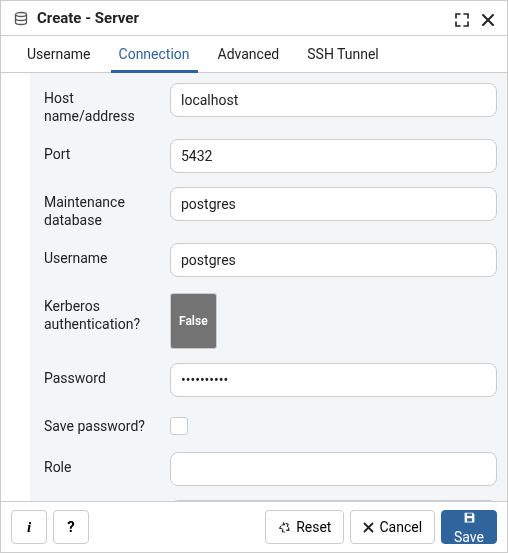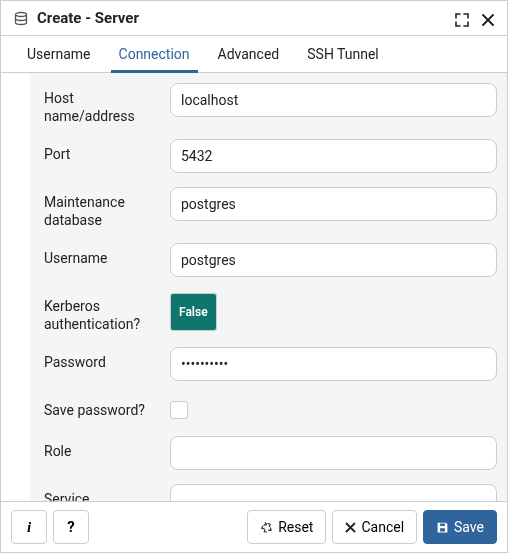--- a/index.html
+++ b/index.html
@@ -106,25 +106,25 @@
       border: 1px solid #ccc;
       border-radius: 8px;
       padding: 6px 10px;
       font-size: 14px;
       font-family: inherit;
       background: #fff;
       color: #222;
     }
     .toggle-chip {
       display: inline-block;
-      background: #0f766e;
+      background: #737373;
       color: #fff;
       font-size: 12px;
       font-weight: 600;
-      padding: 11px 8px;
+      padding: 20px 8px;
       border-radius: 3px;
       border: 1px solid #ccc;
       cursor: pointer;
       margin-top: 2px;
     }
     .checkbox {
       width: 18px;
       height: 18px;
       border: 1px solid #ccc;
       border-radius: 3px;
@@ -158,20 +158,21 @@
     .btn.icon-only {
       width: 36px;
       justify-content: center;
       font-weight: 700;
       font-size: 15px;
     }
     .btn.primary {
       background: #30649c;
       border-color: #30649c;
       color: #fff;
+      flex-direction: column;
     }
     .btn svg { display: block; }
   </style>
 </head>
 <body>
 
 <div class="dialog">
 
   <div class="titlebar">
     <span class="db-icon">

